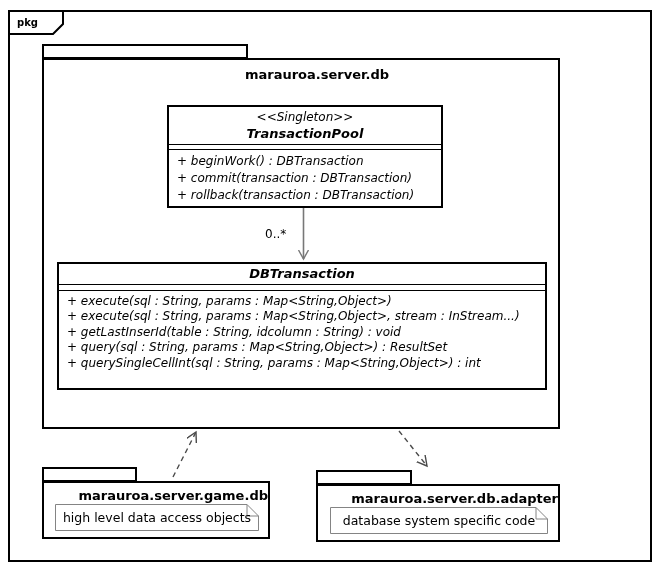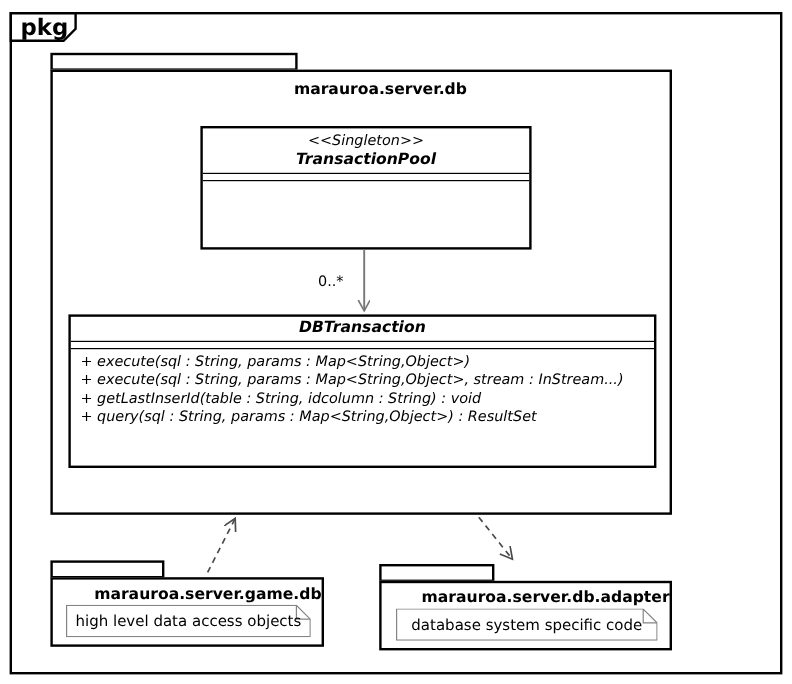--- a/index.html
+++ b/index.html
@@ -7,21 +7,21 @@
     position:relative;width:660px;height:570px;background:#ffffff;
     font-family:"DejaVu Sans","Liberation Sans",sans-serif;color:#000;
     overflow:hidden;
   }
   .frame{
     position:absolute;left:8px;top:10px;width:640px;height:548px;
     border:2px solid #000;background:transparent;
   }
   .pkg-tab-label{
     position:absolute;left:17px;top:14px;width:40px;height:18px;
-    font-size:19px;font-weight:bold;line-height:18px;
+    font-size:10px;font-weight:bold;line-height:18px;
   }
   .pkg{position:absolute;background:#fff;border:2px solid #000;box-sizing:border-box;}
   .pkg-tab{position:absolute;background:#fff;border:2px solid #000;box-sizing:border-box;}
   .pkg-title{
     text-align:center;font-size:13px;font-weight:bold;padding-top:7px;padding-left:32px;
   }
   .sub-pkg-title{
     text-align:right;font-size:13px;font-weight:bold;padding-top:5px;
   }
   .uml-class{
@@ -65,34 +65,40 @@
   <div class="pkg" style="left:42px;top:58px;width:518px;height:371px;">
     <div class="pkg-title">marauroa.server.db</div>
   </div>
 
   <div class="uml-class" style="left:167px;top:105px;width:276px;height:103px;">
     <div class="cls-name-sect">
       <div class="cls-stereotype">&lt;&lt;Singleton&gt;&gt;</div>
       <div class="cls-name">TransactionPool</div>
     </div>
     <div class="cls-attrs"></div>
+    <div class="cls-ops ops-pool">
+      <div class="op-line">+ beginWork() : DBTransaction</div>
+      <div class="op-line">+ commit(transaction : DBTransaction)</div>
+      <div class="op-line">+ rollback(transaction : DBTransaction)</div>
+    </div>
   </div>
 
   <div class="mult-label">0..*</div>
 
   <div class="uml-class" style="left:57px;top:262px;width:490px;height:128px;">
     <div class="cls-name-sect" style="padding:2px;">
       <div class="cls-name" style="line-height:16px;">DBTransaction</div>
     </div>
     <div class="cls-attrs"></div>
     <div class="cls-ops ops-dbt">
       <div class="op-line">+ execute(sql : String, params : Map&lt;String,Object&gt;)</div>
       <div class="op-line">+ execute(sql : String, params : Map&lt;String,Object&gt;, stream : InStream...)</div>
       <div class="op-line">+ getLastInserId(table : String, idcolumn : String) : void</div>
       <div class="op-line">+ query(sql : String, params : Map&lt;String,Object&gt;) : ResultSet</div>
+      <div class="op-line">+ querySingleCellInt(sql : String, params : Map&lt;String,Object&gt;) : int</div>
     </div>
   </div>
 
   <div class="pkg-tab" style="left:42px;top:467px;width:95px;height:15px;"></div>
   <div class="pkg" style="left:42px;top:481px;width:228px;height:58px;">
     <div class="sub-pkg-title">marauroa.server.game.db</div>
   </div>
   <div class="note" style="left:55px;top:504px;width:204px;height:27px;">
     <svg width="204" height="27">
       <path d="M0.5,0.5 L192,0.5 L203.5,12 L203.5,26.5 L0.5,26.5 Z" fill="#ffffff" stroke="#848484" stroke-width="1"></path>

